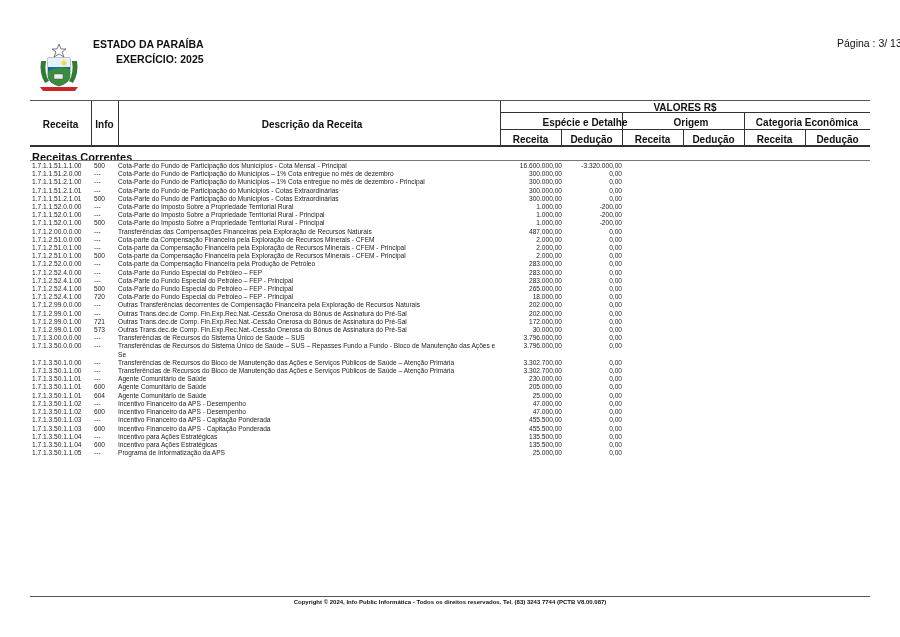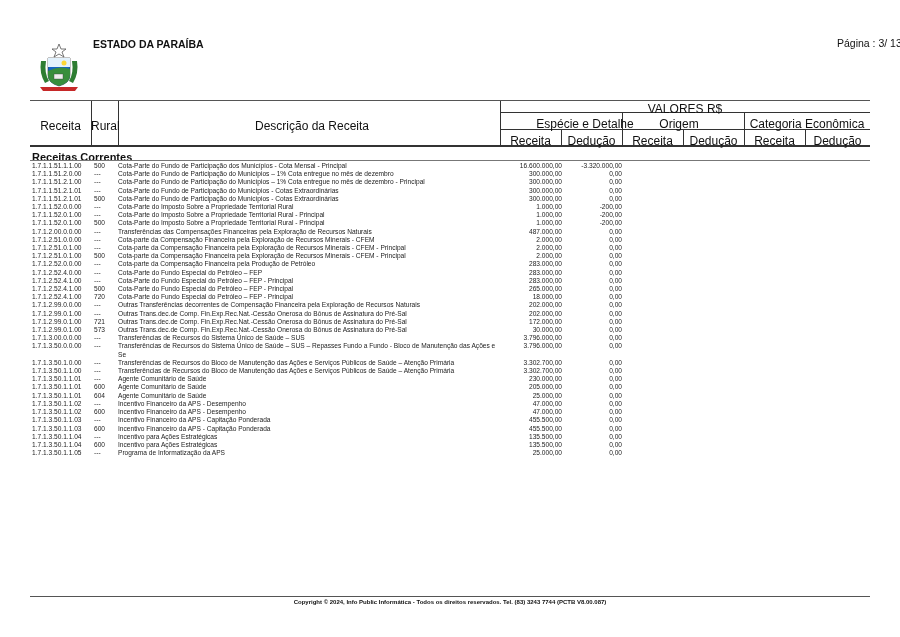--- a/index.html
+++ b/index.html
@@ -10,21 +10,21 @@
 
   .crest { position: absolute; left: 37px; top: 43px; width: 44px; height: 52px; }
 
   .titles { position: absolute; left: 93px; top: 37px; font-weight: bold; font-size: 10.5px; line-height: 14.5px; }
   .titles div { white-space: nowrap; text-align: right; }
 
   .pageno { position: absolute; left: 790px; top: 37px; font-size: 10.5px; white-space: nowrap; margin-left: 47px; }
 
   
   .hdr { position: absolute; left: 30px; top: 100px; width: 840px; height: 47px; border-top: 1px solid #555; border-bottom: 2px solid #333; }
-  .hdr .cell { position: absolute; font-weight: normal; font-size: 12px; text-align: center; white-space: nowrap; }
+  .hdr .cell { position: absolute; font-weight: bold; font-size: 10px; text-align: center; white-space: nowrap; }
   .vline { position: absolute; width: 1px; background: #333; }
   .hline { position: absolute; height: 1px; background: #333; }
 
   .section { position: absolute; left: 32px; top: 151px; font-size: 11px; font-weight: bold; }
   .section-line { position: absolute; left: 30px; top: 160px; width: 840px; height: 1px; background: #777; }
 
   .rows { position: absolute; left: 32px; top: 162px; width: 600px; }
   .row { position: relative; display: flex; font-size: 6.6px; line-height: 8.2px; color: #222; }
   .row .code { width: 62px; white-space: nowrap; }
   .row .fonte { width: 24px; white-space: nowrap; }
@@ -49,45 +49,46 @@
       <rect x="11" y="15" width="22" height="9" fill="#e3f2fd"></rect>
       <path d="M11,28 Q22,22 33,26 L33,32 Q33,40 22,43 Q11,40 11,32 Z" fill="#388e3c"></path>
       <circle cx="27" cy="20" r="2.5" fill="#fdd835"></circle>
       <rect x="17" y="31" width="9" height="5" fill="#eeeeee" stroke="#444" stroke-width="0.4"></rect>
       <path d="M3,44 L41,44 L38,48 L6,48 Z" fill="#c62828"></path>
     </svg>
   </div>
 
   <div class="titles">
     <div>ESTADO DA PARAÍBA</div>
+    <div>EXERCÍCIO: 2025</div>
   </div>
 
   <div class="pageno">Página : 3/ 13</div>
 
   <div class="hdr">
 
     <div class="vline" style="left:61px; top:0; height:45px;"></div>
     <div class="vline" style="left:88px; top:0; height:45px;"></div>
     <div class="vline" style="left:470px; top:0; height:45px;"></div>
     <div class="vline" style="left:592px; top:11px; height:34px;"></div>
     <div class="vline" style="left:714px; top:11px; height:34px;"></div>
     <div class="vline" style="left:531px; top:29px; height:16px;"></div>
     <div class="vline" style="left:653px; top:29px; height:16px;"></div>
     <div class="vline" style="left:775px; top:29px; height:16px;"></div>
 
     <div class="hline" style="left:470px; top:11px; width:370px;"></div>
     <div class="hline" style="left:470px; top:28px; width:370px;"></div>
 
     <div class="cell" style="left:0; top:18px; width:61px;">Receita</div>
-    <div class="cell" style="left:61px; top:18px; width:27px;">Rural</div>
+    <div class="cell" style="left:61px; top:18px; width:27px;">Info</div>
     <div class="cell" style="left:88px; top:18px; width:382px;padding-left:6px;">Descrição da Receita</div>
     <div class="cell" style="left:470px; top:1px; width:370px;">VALORES R$</div>
 
     <div class="cell" style="left:494px; top:16px; width:122px;">Espécie e Detalhe</div>
-    <div class="cell" style="left:580px; top:16px; width:122px;padding-left:16px;">Origem</div>
+    <div class="cell" style="left:592px; top:16px; width:122px;padding-left:16px;">Origem</div>
     <div class="cell" style="left:714px; top:16px; width:126px;">Categoria Econômica</div>
 
     <div class="cell" style="left:470px; top:33px; width:61px;">Receita</div>
     <div class="cell" style="left:531px; top:33px; width:61px;">Dedução</div>
     <div class="cell" style="left:592px; top:33px; width:61px;">Receita</div>
     <div class="cell" style="left:653px; top:33px; width:61px;">Dedução</div>
     <div class="cell" style="left:714px; top:33px; width:61px;">Receita</div>
     <div class="cell" style="left:775px; top:33px; width:65px;">Dedução</div>
   </div>
 

